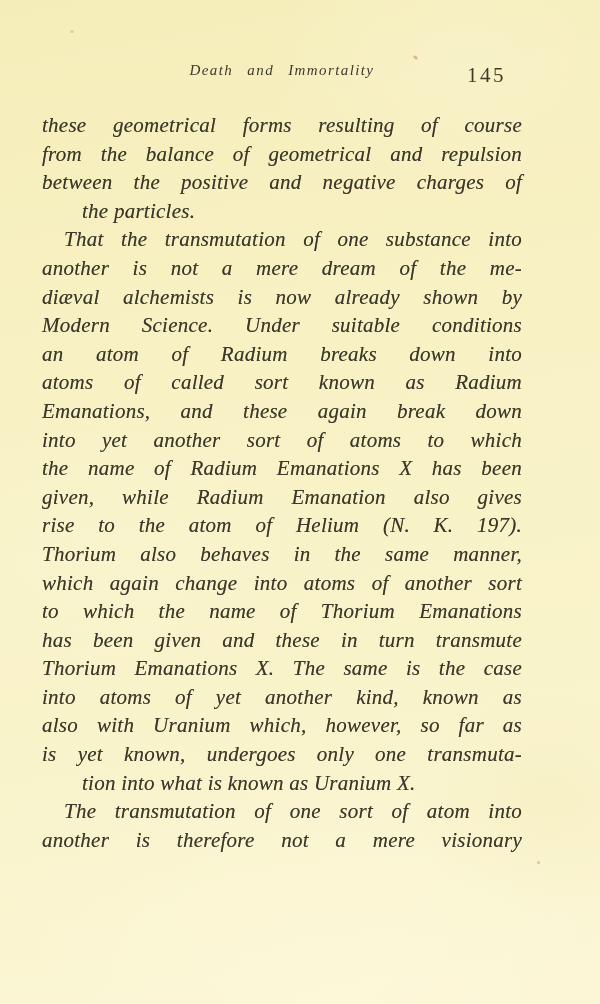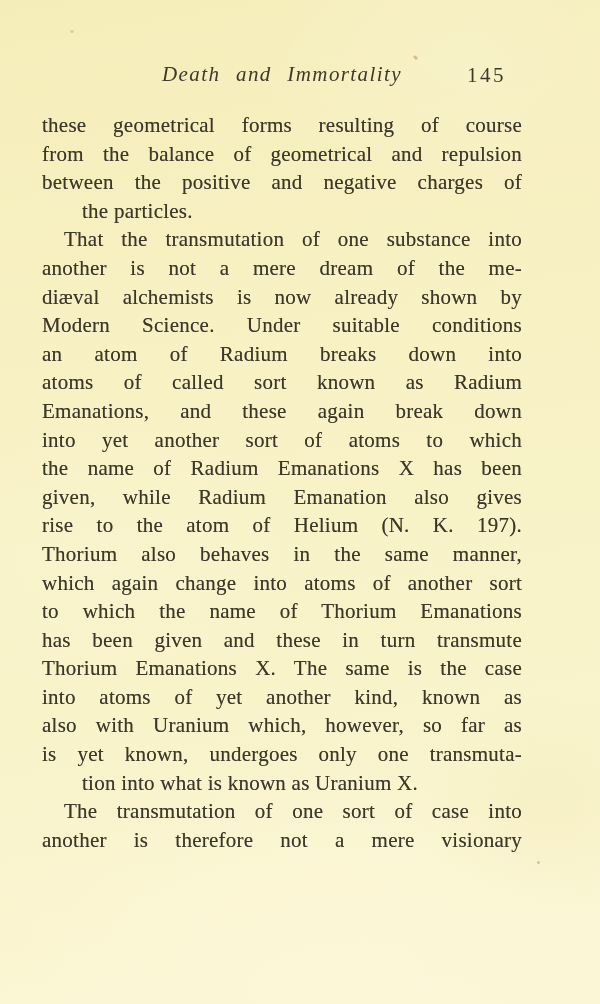--- a/index.html
+++ b/index.html
@@ -26,21 +26,21 @@
     position: absolute;
     top: 62px;
     left: 42px;
     width: 480px;
     height: 30px;
   }
   .running-title {
     display: block;
     text-align: center;
     font-style: italic;
-    font-size: 21px;
+    font-size: 15px;
     letter-spacing: 1.4px;
     word-spacing: 9px;
     color: #3e3a2b;
   }
   .page-number {
     position: absolute;
     right: 16px;
     top: 1px;
     font-size: 21px;
     letter-spacing: 2.5px;
@@ -48,20 +48,21 @@
   }
   .body-text {
     position: absolute;
     top: 111px;
     left: 42px;
     width: 480px;
     font-size: 21px;
     line-height: 28.6px;
     letter-spacing: 0.25px;
     text-shadow: 0 0 0.5px rgba(58, 54, 38, 0.55);
+    font-style: italic;
   }
   .line {
     text-align: justify;
     text-align-last: justify;
   }
   .line.flush {
     text-align: left;
     text-align-last: left;
     margin-left: 40px;
   }
@@ -109,21 +110,21 @@
         <div class="line">which again change into atoms of another sort</div>
         <div class="line">to which the name of Thorium Emanations</div>
         <div class="line">has been given and these in turn transmute</div>
         <div class="line">Thorium Emanations X.  The same is the case</div>
         <div class="line">into atoms of yet another kind, known as</div>
         <div class="line">also with Uranium which, however, so far as</div>
         <div class="line">is yet known, undergoes only one transmuta-</div>
         <div class="line flush">tion into what is known as Uranium X.</div>
       </div>
       <div class="paragraph">
-        <div class="line indent">The transmutation of one sort of case into</div>
+        <div class="line indent">The transmutation of one sort of atom into</div>
         <div class="line">another is therefore not a mere visionary</div>
       </div>
     </div>
 
   <span class="speck s1"></span>
   <span class="speck s2"></span>
   <span class="speck s3"></span>
 </div>
 
 </body></html>

